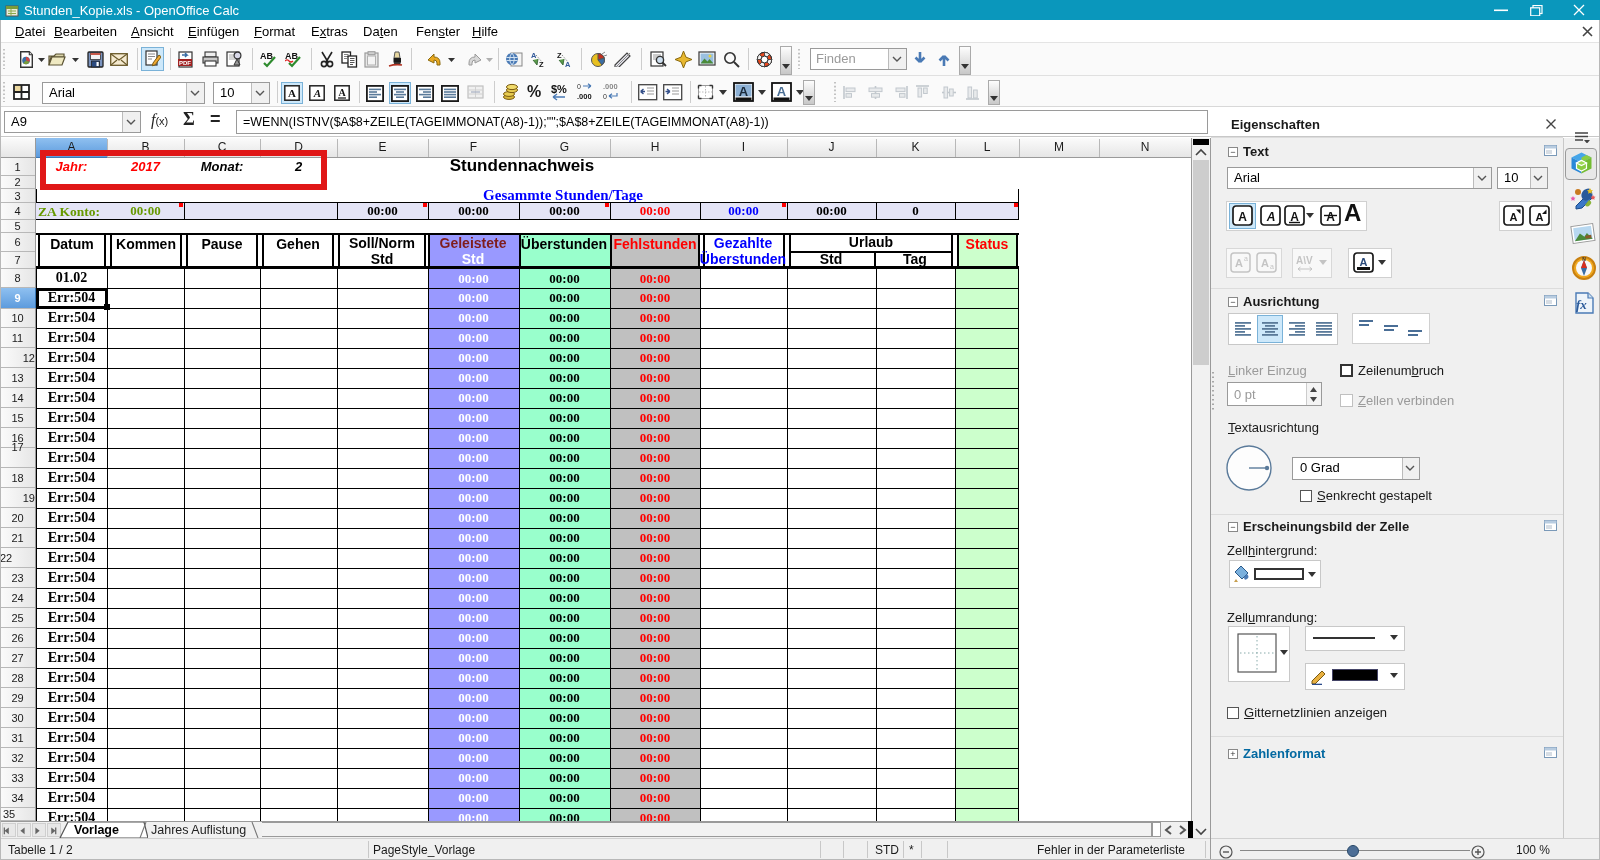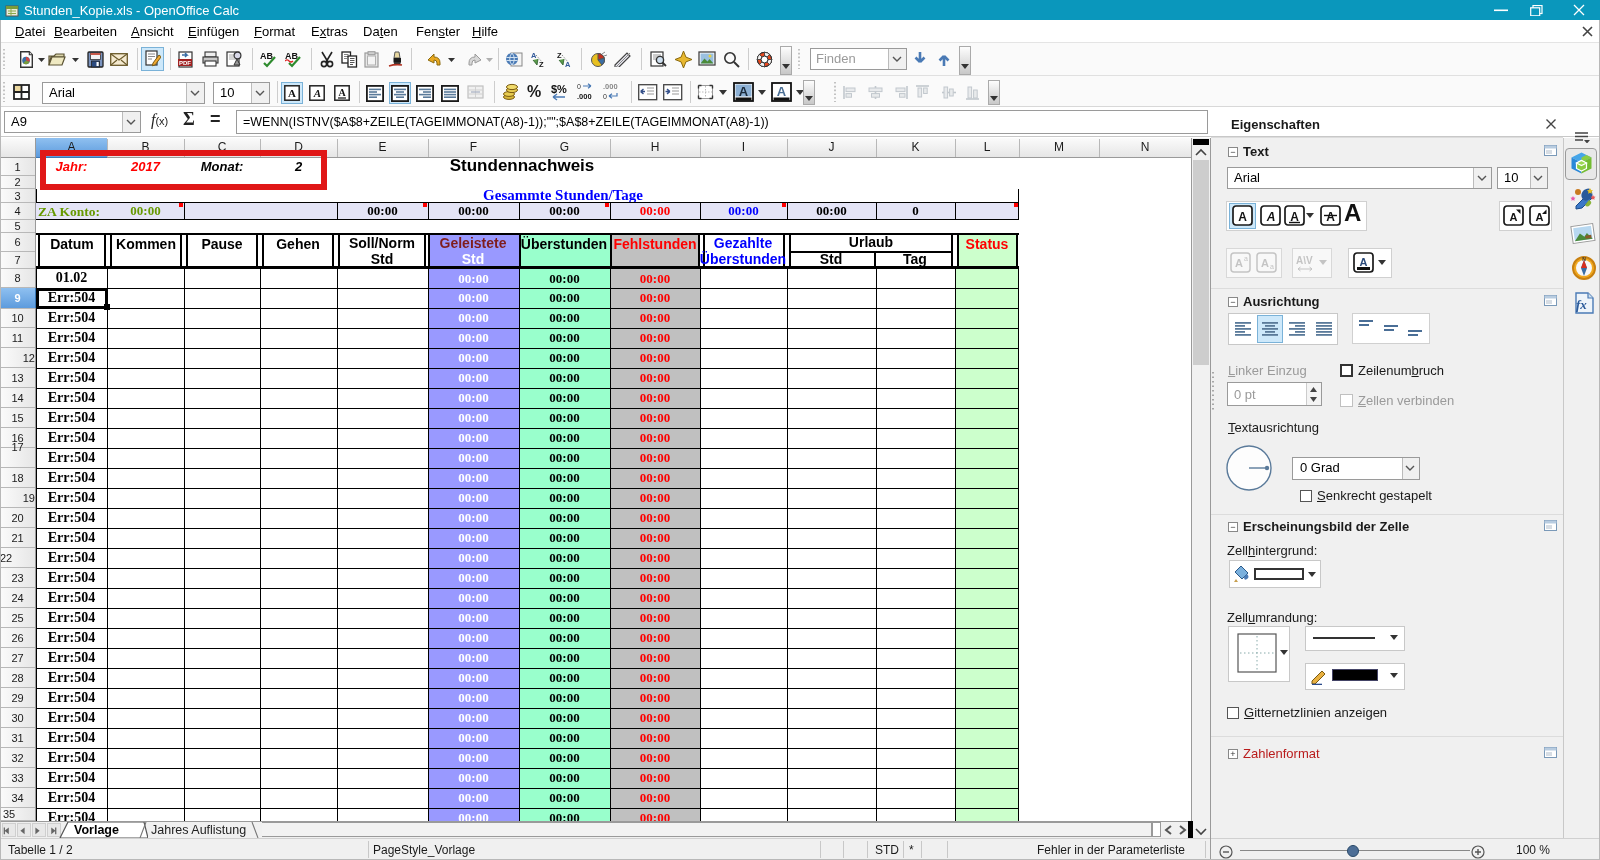--- a/index.html
+++ b/index.html
@@ -1024,21 +1024,21 @@
       <path d="M2 17.5h10" stroke="#2a4a8a" stroke-width="1.6"></path>
     </svg>
 <div class="abs" style="left:1332px;top:669px;width:46px;height:12px;background:#000;border:1px solid #446"></div>
 <svg class="abs" style="left:1390px;top:673px;" width="8" height="6" viewBox="0 0 8 6">
       <path d="M0 0h8L4 5z" fill="#333"></path>
     </svg>
 <div class="abs" style="left:1227px;top:707px;width:12px;height:12px;background:#fff;border:1px solid #555"></div>
 <div class="abs" style="left:1244px;top:705px;font-size:13px;color:#1a1a1a;line-height:16px"><u>G</u>itternetzlinien anzeigen</div>
 <div class="abs" style="left:1211px;top:736px;width:352px;height:1px;background:#dcdcdc"></div>
 <div class="abs" style="left:1228px;top:749px;width:10px;height:10px;border:1px solid #888;background:#fff;font-size:9px;line-height:8px;text-align:center;color:#333">+</div>
-<div class="abs" style="left:1243px;top:746px;font-size:13px;font-weight:normal;color:#b91c1c;line-height:16px">Zahlenformat</div>
+<div class="abs" style="left:1243px;top:746px;font-size:13px;font-weight:bold;color:#0369a1;line-height:16px">Zahlenformat</div>
 <svg class="abs" style="left:1544px;top:747px;" width="13" height="11" viewBox="0 0 13 11">
       <rect x="0.5" y="0.5" width="12" height="10" fill="#fff" stroke="#7a99b8"></rect>
       <rect x="0.5" y="0.5" width="12" height="3" fill="#b8cce0"></rect>
       <path d="M2 6h6M2 8h6" stroke="#9ab" stroke-width="0.8"></path>
     </svg>
 <div class="abs" style="left:1563px;top:138px;width:37px;height:700px;background:#f0f0f0;border-left:1px solid #c8c8c8"></div>
 <svg class="abs" style="left:1574px;top:131px;" width="17" height="12" viewBox="0 0 17 12">
       <path d="M1 2h13M1 5.5h13M1 9h8" stroke="#444" stroke-width="1.4"></path>
       <path d="M10 9h6l-3 3.5z" fill="#444"></path>
     </svg>

